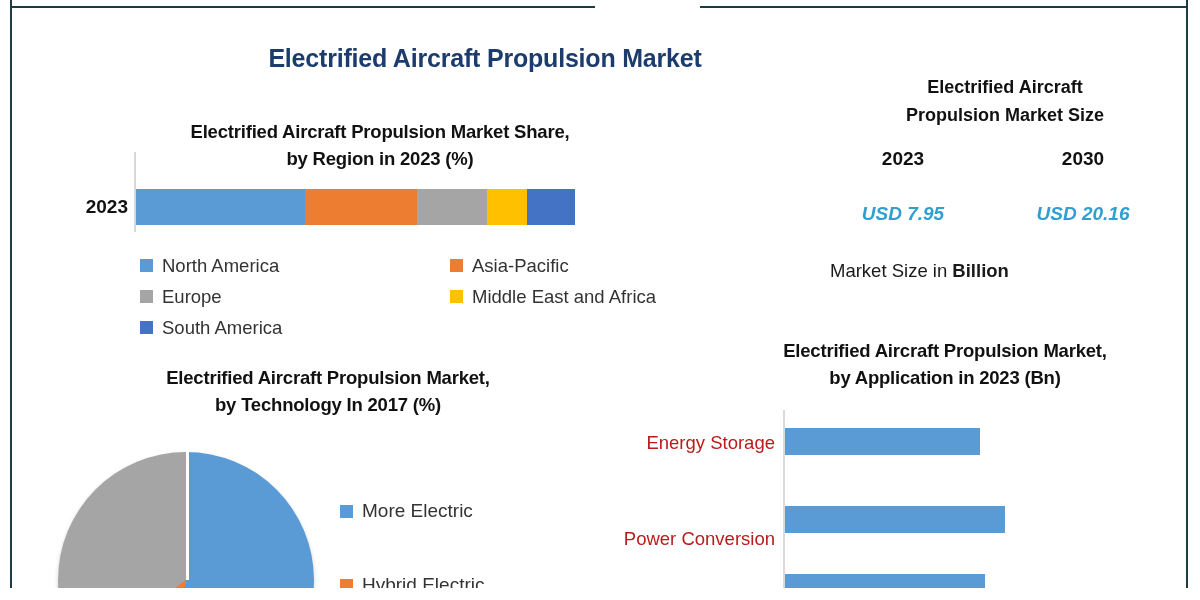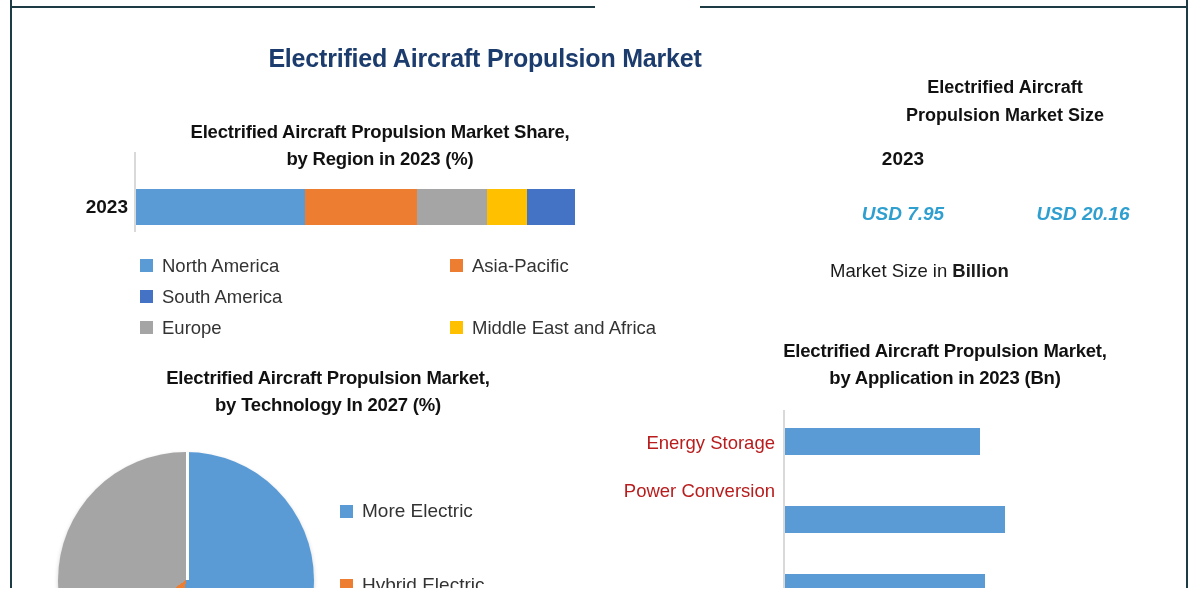--- a/index.html
+++ b/index.html
@@ -165,48 +165,49 @@
         <span class="swatch" id="sw-na" style="background: rgb(91, 155, 213);"></span>
         <span class="legend-text">North America</span>
       </div>
       <div class="legend-cell col2">
         <span class="swatch" id="sw-ap" style="background: rgb(237, 125, 49);"></span>
         <span class="legend-text">Asia-Pacific</span>
       </div>
     </div>
     <div class="legend-row">
       <div class="legend-cell col1">
-        <span class="swatch" id="sw-sa" style="background: rgb(68, 114, 196);"></span>
-        <span class="legend-text">South America</span>
-      </div>
-    </div>
-    <div class="legend-row">
-      <div class="legend-cell col1">
         <span class="swatch" id="sw-eu" style="background: rgb(165, 165, 165);"></span>
         <span class="legend-text">Europe</span>
       </div>
       <div class="legend-cell col2">
         <span class="swatch" id="sw-mea" style="background: rgb(255, 192, 0);"></span>
         <span class="legend-text">Middle East and Africa</span>
       </div>
     </div>
+    <div class="legend-row">
+      <div class="legend-cell col1">
+        <span class="swatch" id="sw-sa" style="background: rgb(68, 114, 196);"></span>
+        <span class="legend-text">South America</span>
+      </div>
+    </div>
   </div>
 
   <div class="abs st-size">
     <div>Electrified Aircraft</div>
     <div>Propulsion Market Size</div>
   </div>
   <div class="abs size-year size-year-2023">2023</div>
+  <div class="abs size-year size-year-2030">2030</div>
   <div class="abs size-value size-value-2023">USD 7.95</div>
   <div class="abs size-value size-value-2030">USD 20.16</div>
   <div class="abs size-unit"><span>Market Size in </span><b>Billion</b></div>
 
   <div class="abs st-tech section-title">
     <div>Electrified Aircraft Propulsion Market,</div>
-    <div>by Technology In 2027 (%)</div>
+    <div>by Technology In 2017 (%)</div>
   </div>
   <div class="abs pie" id="tech-pie" style="background: conic-gradient(rgb(91, 155, 213) 0deg, rgb(91, 155, 213) 187.2deg, rgb(237, 125, 49) 187.2deg, rgb(237, 125, 49) 234deg, rgb(165, 165, 165) 234deg, rgb(165, 165, 165) 360deg); box-shadow: rgba(0, 0, 0, 0.18) 0px 2px 4px;">
       <div class="pie-divider" style="position: absolute; left: 50%; top: 50%; width: 3px; height: 50%; transform: rotate(360deg) translateY(-100%); transform-origin: 50% 100%;"></div>
     </div>
 
   <div class="abs legend-pie">
     <div class="legend-cell">
       <span class="swatch" id="sw-me" style="background: rgb(91, 155, 213);"></span>
       <span class="legend-text">More Electric</span>
     </div>
@@ -218,18 +219,18 @@
 
   <div class="abs st-app section-title">
     <div>Electrified Aircraft Propulsion Market,</div>
     <div>by Application in 2023 (Bn)</div>
   </div>
   <div class="abs app-axis"></div>
 
   <div class="abs app-label" style="top:432px;">Energy Storage</div>
   <div class="abs app-bar" id="app-bar-0" style="top: 428px; width: 195px; background: rgb(91, 155, 213);"></div>
 
-  <div class="abs app-label" style="top:480px;">Power Conversion</div>
+  <div class="abs app-label" style="top:528px;">Power Conversion</div>
   <div class="abs app-bar" id="app-bar-1" style="top: 506px; width: 220px; background: rgb(91, 155, 213);"></div>
 
   <div class="abs app-bar" id="app-bar-2" style="top: 574px; width: 200px; background: rgb(91, 155, 213);"></div>
 
 </div>
 
 </body></html>

